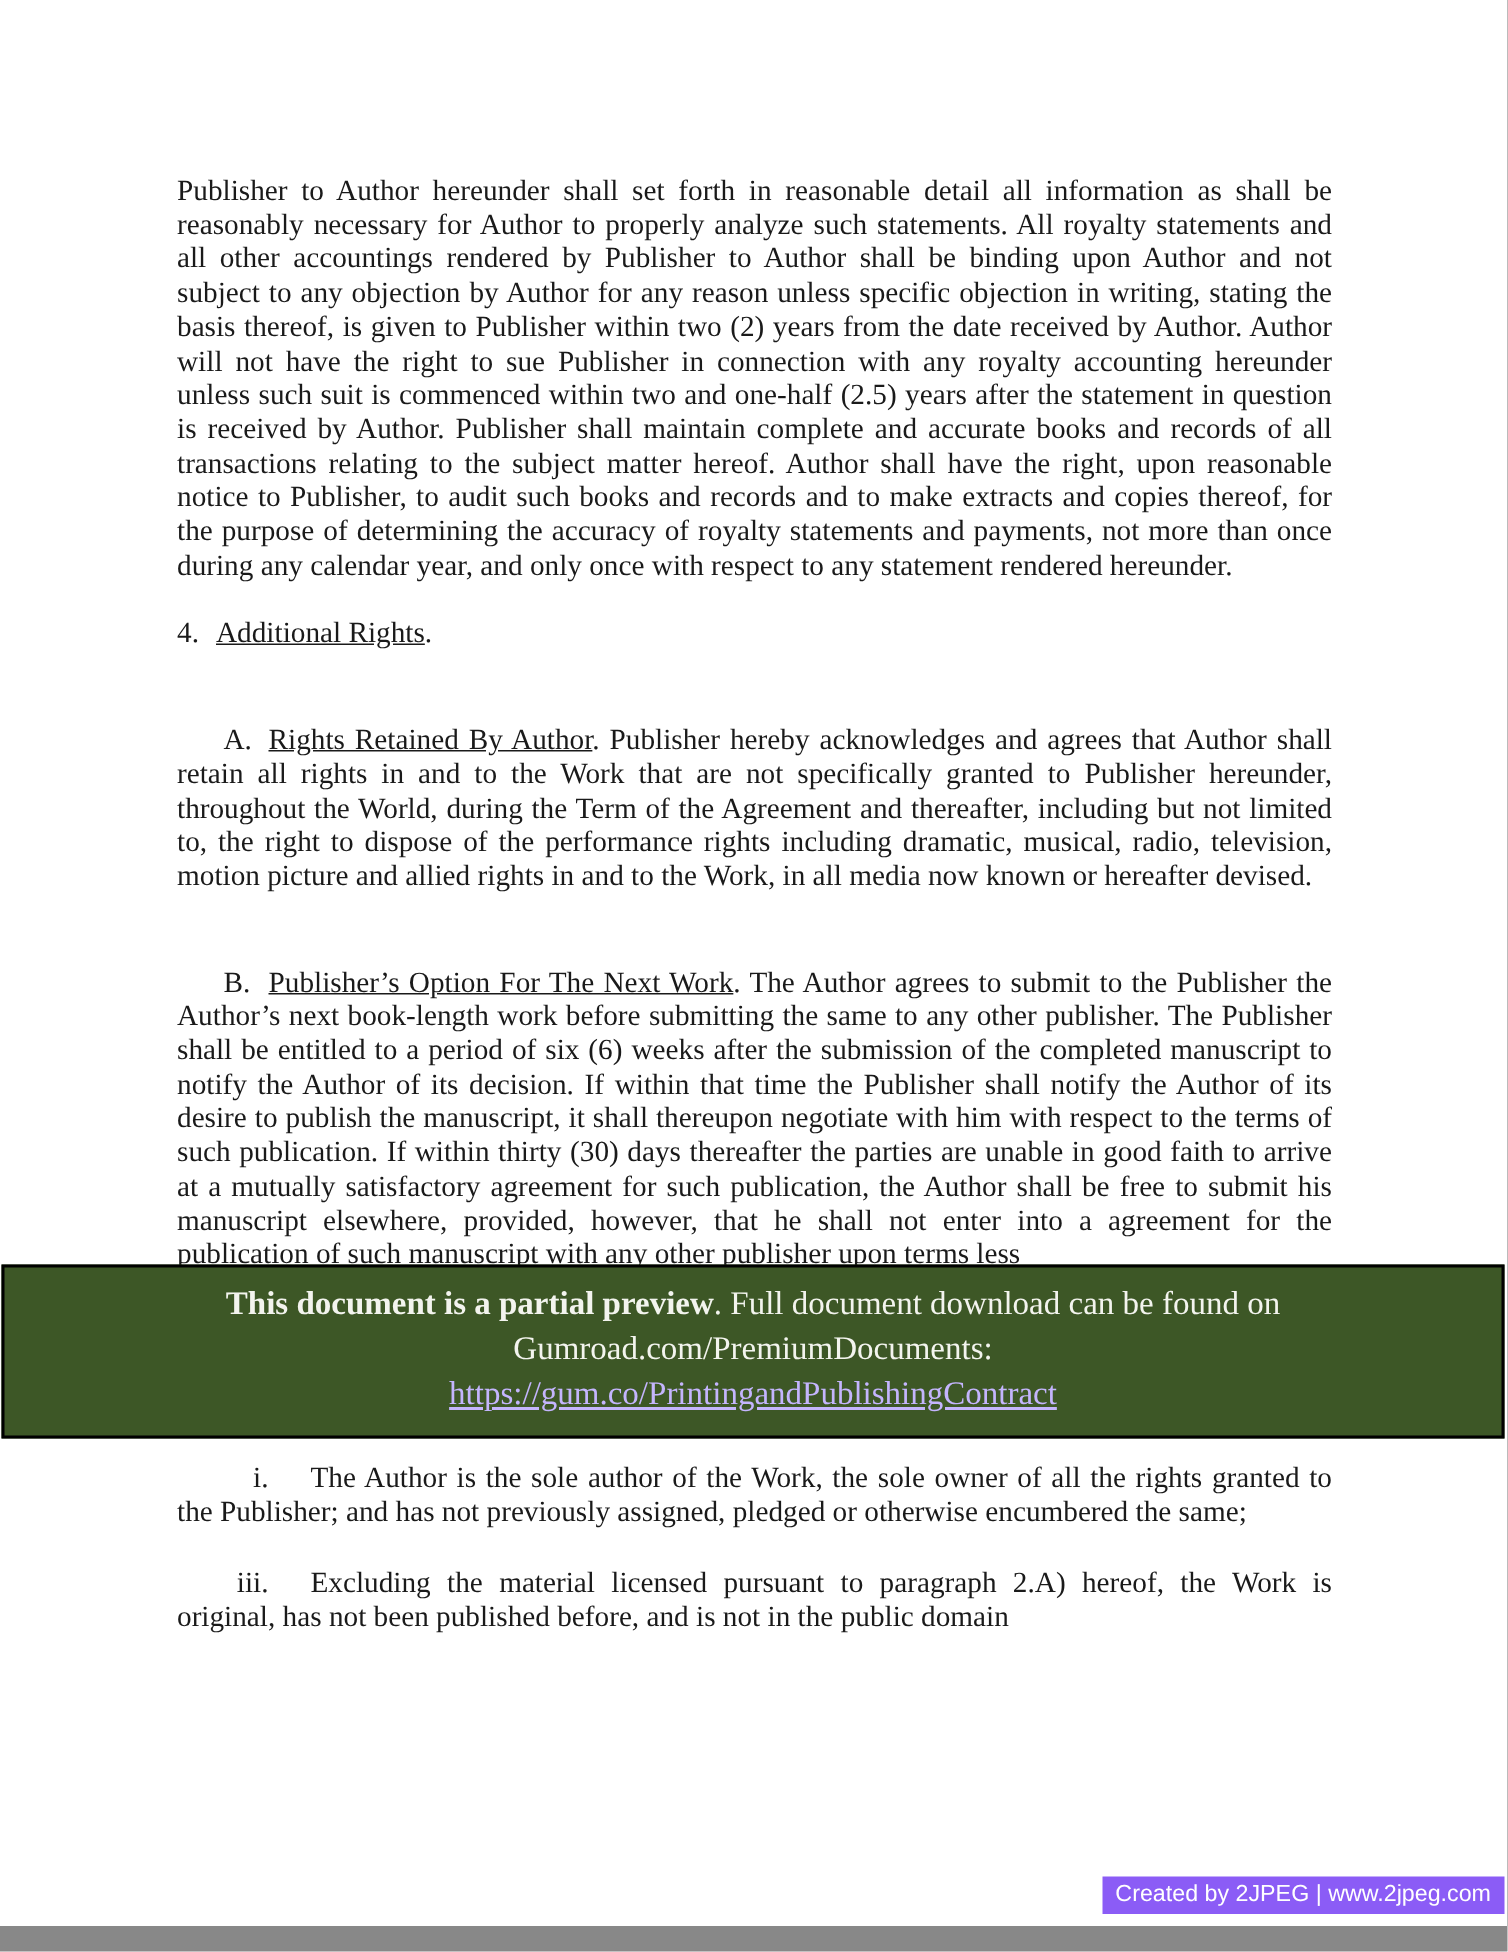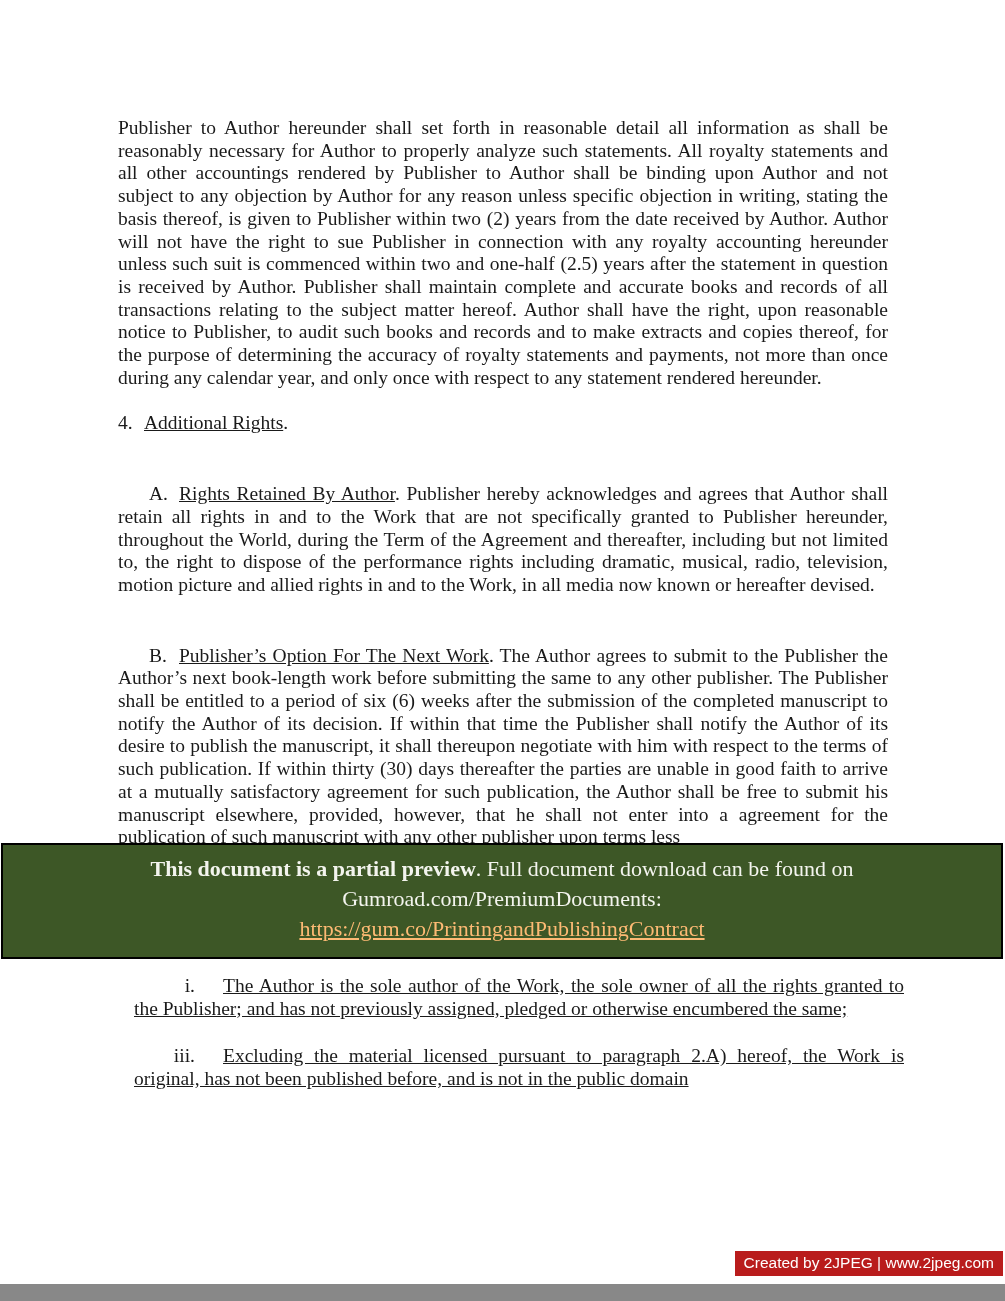--- a/index.html
+++ b/index.html
@@ -29,23 +29,22 @@
   .heading4 {
     margin: 0 0 23px 0;
     font-size: 19.5px;
     line-height: 22.7px;
   }
   .secnum { display: inline-block; width: 26px; }
   .clause { text-indent: 31px; margin-top: 48px; }
   .letter { display: inline-block; width: 30px; text-indent: 0; }
   .items {
     position: absolute;
-    top: 975px; left: 134px;
+    top: 975px; left: 118px;
     width: 770px;
-    text-decoration: underline;
   }
   .item { margin-bottom: 25px; }
   .numeral {
     display: inline-block;
     width: 61px;
     text-align: right;
     margin-right: 28px;
   }
   .banner {
     position: absolute;
@@ -55,25 +54,25 @@
     background: #3d5726;
     border: 2px solid #000000;
     text-align: center;
     font-family: Liberation Serif, serif;
     color: #f3f4ee;
     font-size: 22px;
     line-height: 30px;
     padding-top: 9px;
   }
   .banner .b { font-weight: bold; }
-  .banner-link { color: #fdba74; text-decoration: underline; cursor: pointer; }
+  .banner-link { color: #c4b5fd; text-decoration: underline; cursor: pointer; }
   .watermark {
     position: absolute;
     right: 2px; bottom: 8px;
-    background: #b91c1c;
+    background: #8b5cf6;
     color: #ffffff;
     font-family: "Liberation Sans", sans-serif;
     font-size: 15.5px;
     line-height: 16px;
     padding: 4px 9px 5px 9px;
   }
 </style>
 </head>
 <body>
 

